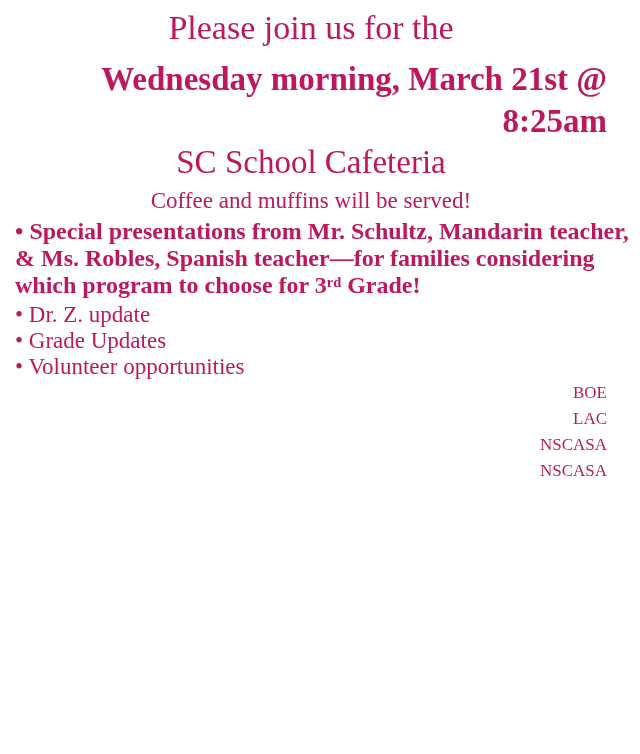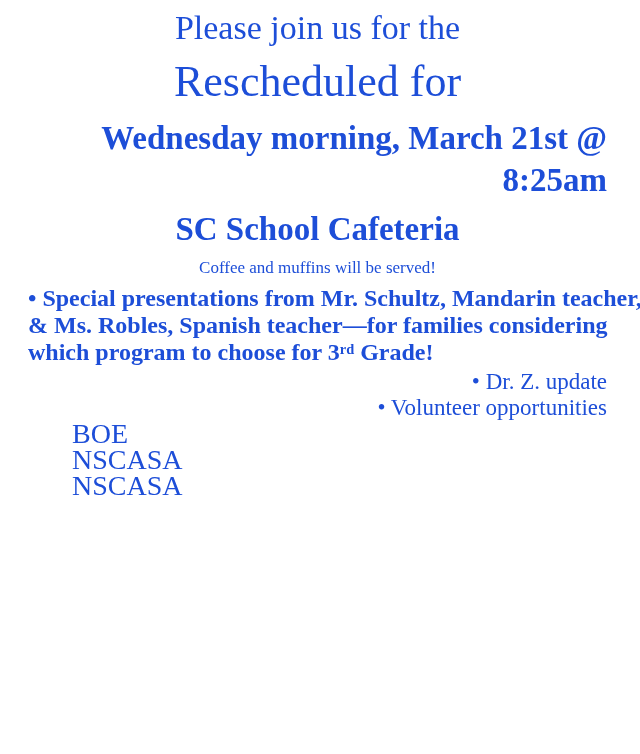--- a/index.html
+++ b/index.html
@@ -1,72 +1,73 @@
 <!DOCTYPE html>
 <html><head>
 <meta charset="utf-8">
 <style>
   html, body { margin: 0; padding: 0; background: #ffffff; }
   .page {
     position: relative;
     width: 640px;
     height: 641px;
     box-sizing: border-box;
-    padding: 6px 33px 0 28px;
+    padding: 6px 33px 0 15px;
     background: #ffffff;
-    color: #1d4ed8;
+    color: #be185d;
     font-family: "Liberation Serif", "DejaVu Serif", serif;
     overflow: hidden;
   }
   .line { white-space: nowrap; }
   .center { text-align: center; }
 
   .intro        { font-size: 34px; line-height: 44px; }
   .title        { font-size: 44px; line-height: 55px; margin-top: 4px; }
   .datetime     { font-size: 33px; font-weight: bold; line-height: 42px; margin-top: 8px; text-align: right; }
-  .location     { font-size: 33px; font-weight: bold; line-height: 40px; margin-top: 8px; }
-  .refreshments { font-size: 17px; line-height: 30px; margin-top: 4px; }
+  .location     { font-size: 33px; font-weight: normal; line-height: 40px; }
+  .refreshments { font-size: 23px; line-height: 30px; margin-top: 4px; }
 
   .lead         { font-size: 23px; line-height: 28px; margin-top: 2px; }
   .highlight    { font-size: 24px; font-weight: bold; line-height: 27px; margin-top: 2px; }
   .highlight sup{ font-size: 60%; vertical-align: baseline; position: relative; top: -0.45em; font-family: Liberation Serif, serif; }
-  .agenda-list  { font-size: 23px; line-height: 26px; text-align: right; }
-  .sub-list     { font-size: 28px; line-height: 26px; padding-left: 44px; }
+  .agenda-list  { font-size: 23px; line-height: 26px; }
+  .sub-list     { font-size: 17px; line-height: 26px; padding-left: 44px; text-align: right; }
 </style>
 </head>
 <body>
 
 <div class="page">
 
   <div class="intro center line">Please join us for the</div>
 
   <div class="title center">
-    <div class="line">Rescheduled for</div>
   </div>
 
   <div class="datetime center">
     <div class="line">Wednesday morning, March 21st @</div>
     <div class="line">8:25am</div>
   </div>
 
   <div class="location center line">SC School Cafeteria</div>
 
   <div class="refreshments center line">Coffee and muffins will be served!</div>
 
 
   <div class="highlight">
     <div class="line">• Special presentations from Mr. Schultz, Mandarin teacher,</div>
     <div class="line">&amp; Ms. Robles, Spanish teacher—for families considering</div>
     <div class="line"><span>which program to choose for 3</span><sup>rd</sup><span> Grade!</span></div>
   </div>
 
   <div class="agenda-list">
     <div class="line">• Dr. Z. update</div>
+    <div class="line">• Grade Updates</div>
     <div class="line">• Volunteer opportunities</div>
   </div>
 
   <div class="sub-list">
     <div class="line">BOE</div>
+    <div class="line">LAC</div>
     <div class="line">NSCASA</div>
     <div class="line">NSCASA</div>
   </div>
 
 </div>
 
 </body></html>

